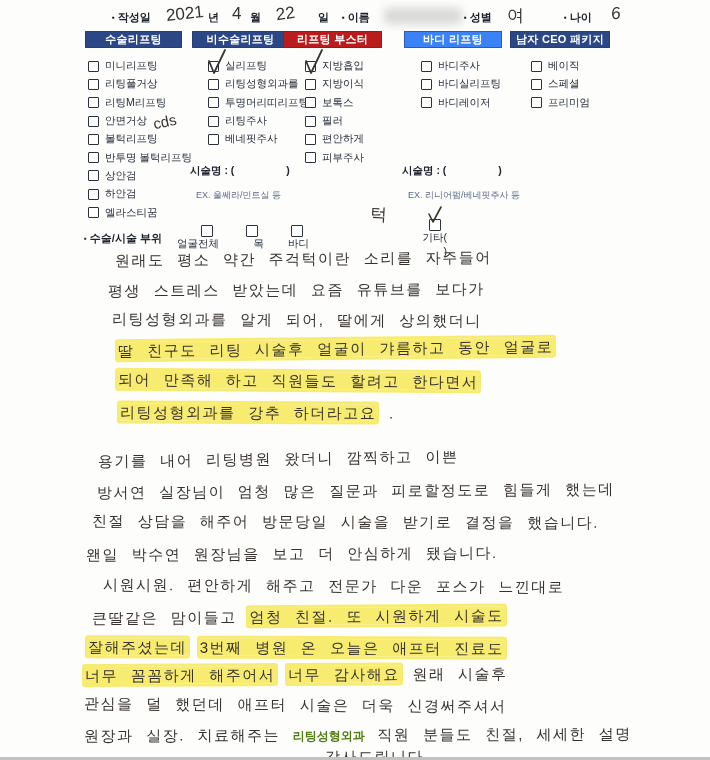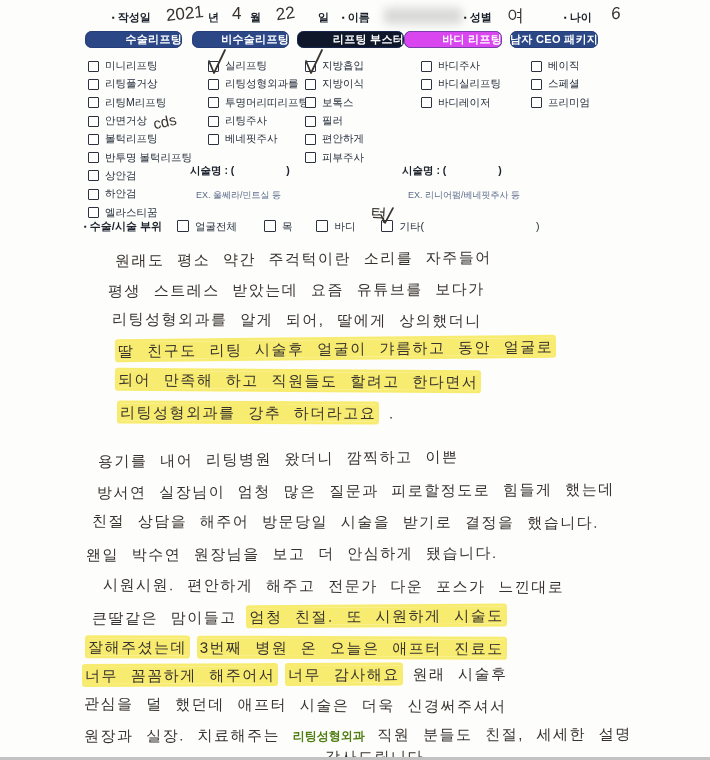--- a/index.html
+++ b/index.html
@@ -10,39 +10,39 @@
   }
   
   .meta{position:absolute;top:4px;left:0;width:614px;height:24px;}
   .mlabel{position:absolute;top:6px;font-size:11px;font-weight:700;color:#1c222c;white-space:nowrap;}
   .mlabel .bullet::before{content:"▪";font-size:8px;margin-right:3px;vertical-align:1px;color:#111;}
   .hand{color:#37322e;font-family:"Liberation Sans","DejaVu Sans",sans-serif;}
   .mhand{position:absolute;top:0px;font-size:17px;white-space:nowrap;}
   .blur-name{position:absolute;top:4px;left:384px;width:78px;height:16px;background:#b9b9b9;filter:blur(5px);opacity:.55;border-radius:3px;}
   
   .tab{position:absolute;top:31px;height:17px;background:#2b4786;color:#fff;
-       font-size:11px;font-weight:700;text-align:right;line-height:17px;
-       letter-spacing:.3px;border-radius:7px;box-shadow:0 0 0 .5px #20356a inset;white-space:nowrap;overflow:hidden;}
+       font-size:11px;font-weight:700;text-align:center;line-height:17px;
+       letter-spacing:.3px;border-radius:1px;box-shadow:0 0 0 .5px #20356a inset;white-space:nowrap;overflow:hidden;}
   
   .col{position:absolute;top:57px;}
   .item{position:relative;height:18.3px;display:flex;align-items:center;white-space:nowrap;}
   .cb{position:relative;width:9px;height:9px;border:1.5px solid #2b313d;border-radius:1px;margin-right:6px;flex:0 0 auto;background:#fff;}
   .cb svg{position:absolute;left:-4px;top:-14px;overflow:visible;}
   .lbl{font-size:10.5px;color:#232c3a;}
   .note{font-size:15px;margin-left:6px;transform:rotate(-12deg);color:#37322e;}
   
   .extra{position:absolute;white-space:nowrap;}
   .exname{font-size:10.5px;font-weight:700;color:#1d232e;}
   .exgap{display:inline-block;width:52px;}
   .exline{font-size:9px;color:#5a6b8a;margin-top:11px;margin-left:6px;}
   
   .region{position:absolute;top:219px;left:84px;display:flex;align-items:center;white-space:nowrap;}
   .rlabel{font-size:11px;font-weight:700;color:#1c222c;}
   .rlabel::before{content:"▪";font-size:8px;margin-right:3px;vertical-align:1px;}
-  .ropt{display:flex;align-items:flex-start;}
+  .ropt{display:flex;align-items:flex-end;flex-direction:column;}
   .ropt .cb{width:10px;height:10px;}
   .rgap{display:inline-block;width:112px;}
   .jaw{position:absolute;top:-16px;left:286px;font-size:17px;transform:rotate(3deg);}
   
   .line{position:absolute;white-space:nowrap;font-size:15px;letter-spacing:1.5px;word-spacing:7px;color:#37322e;}
   .seg{padding:0;}
   .hl{background:#f8ec70;box-shadow:0 0 0 3px #f8ec70;border-radius:1px;}
   .printed{font-size:12px;font-weight:700;letter-spacing:0;color:#4d7c0f;}
   .strip{position:absolute;left:0;bottom:0;width:710px;height:3px;background:#c2c2c2;z-index:5;}
 </style>
@@ -63,23 +63,23 @@
     <span class="blur-name"></span>
     <span class="mlabel" style="left:464px"><span class="bullet"></span><span>성별</span></span>
     <span class="mhand hand" style="left:507px">여</span>
     <span class="mlabel" style="left:564px"><span class="bullet"></span><span>나이</span></span>
     <span class="mhand hand" style="left:611px;transform:rotate(-10deg);font-style:italic">6</span>
   </div>
 
   <div id="tabs">
       <div class="tab" style="left: 85px; width: 97px; background: rgb(43, 71, 134);">수술리프팅</div>
       <div class="tab" style="left: 192px; width: 97px; background: rgb(43, 71, 134);">비수술리프팅</div>
-      <div class="tab" style="left: 297px; width: 107px; background: #0f172a;">리프팅 부스터</div>
-      <div class="tab" style="left: 404px; width: 98px; background: #d946ef;">바디 리프팅</div>
-      <div class="tab" style="left: 510px; width: 88px; background: rgb(43, 71, 134);">남자 CEO 패키지</div>
+      <div class="tab" style="left: 283px; width: 99px; background: #b91c1c;">리프팅 부스터</div>
+      <div class="tab" style="left: 404px; width: 98px; background: #3b82f6;">바디 리프팅</div>
+      <div class="tab" style="left: 510px; width: 100px; background: rgb(43, 71, 134);">남자 CEO 패키지</div>
     </div>
   <div id="cols">
       <div class="col" style="left: 88px;">
         <div class="item">
           <span class="cb"></span>
           <span class="lbl">미니리프팅</span>
         </div>
         <div class="item">
           <span class="cb"></span>
           <span class="lbl">리팅풀거상</span>

